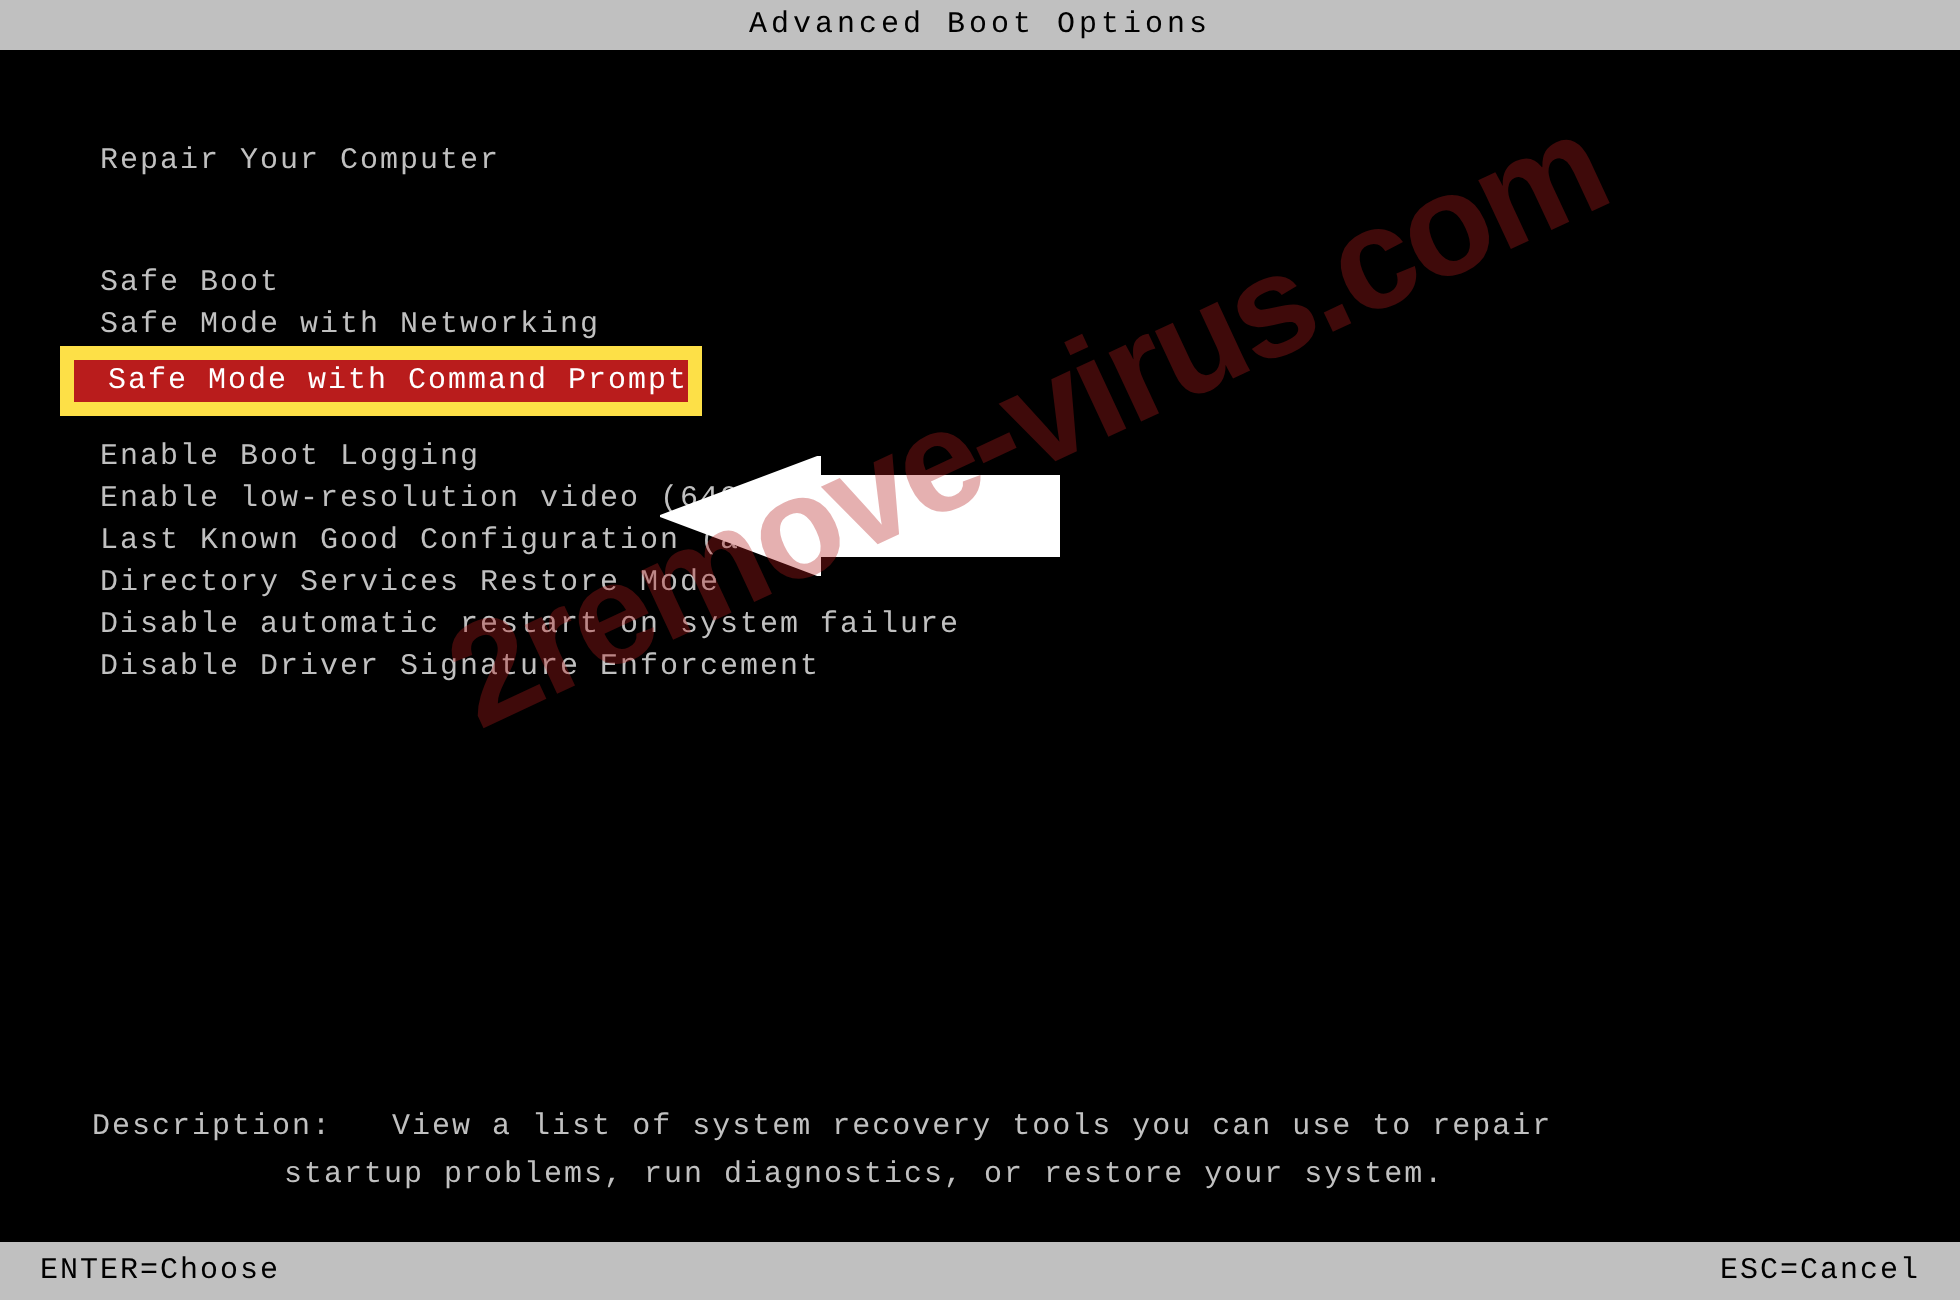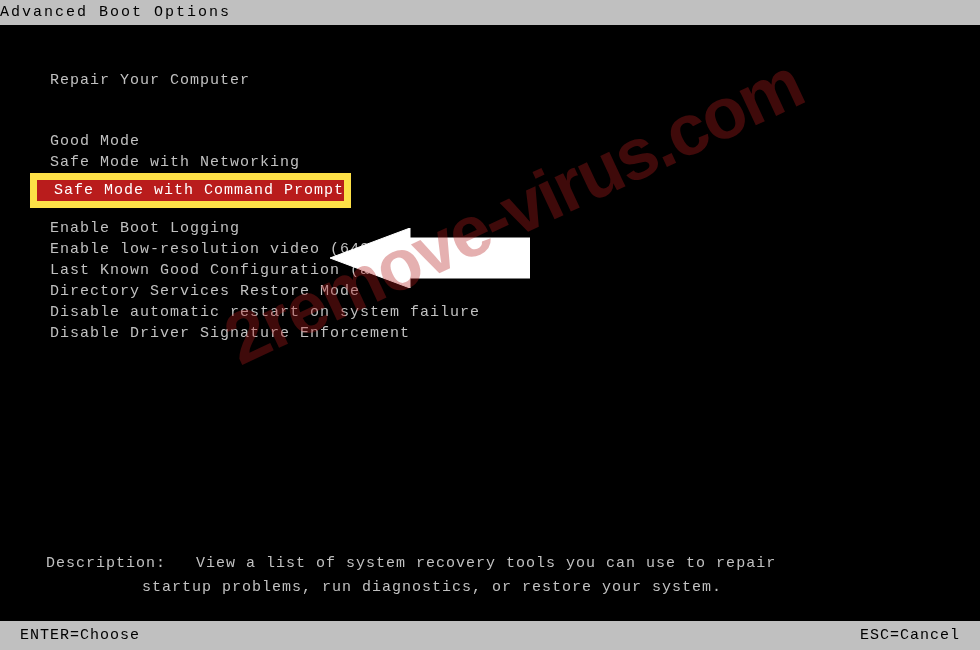--- a/index.html
+++ b/index.html
@@ -11,20 +11,21 @@
       font-size: 15px;
       color: #c0c0c0;
       overflow: hidden;
       position: relative;
     }
 
     
     #title-bar {
       background: #c0c0c0;
       color: #000;
+      text-align: center;
       padding: 4px 0;
       font-size: 15px;
       letter-spacing: 2px;
       font-weight: normal;
     }
 
     
     #main {
       padding: 20px 30px;
       padding-top: 25px;
@@ -138,21 +139,21 @@
 <div id="main">
 
 
   <div class="spacer"></div>
 
   <div class="menu-item menu-section">Repair Your Computer</div>
 
   <div class="spacer"></div>
 
   <div class="menu-group">
-    <div class="menu-item">Good Mode</div>
+    <div class="menu-item">Safe Boot</div>
     <div class="menu-item">Safe Mode with Networking</div>
     <div class="menu-item highlighted">Safe Mode with Command Prompt</div>
   </div>
 
   <div class="spacer-sm"></div>
 
   <div class="menu-group">
     <div class="menu-item">Enable Boot Logging</div>
     <div class="menu-item">Enable low-resolution video (640x480)</div>
     <div class="menu-item">Last Known Good Configuration (advanced)</div>

